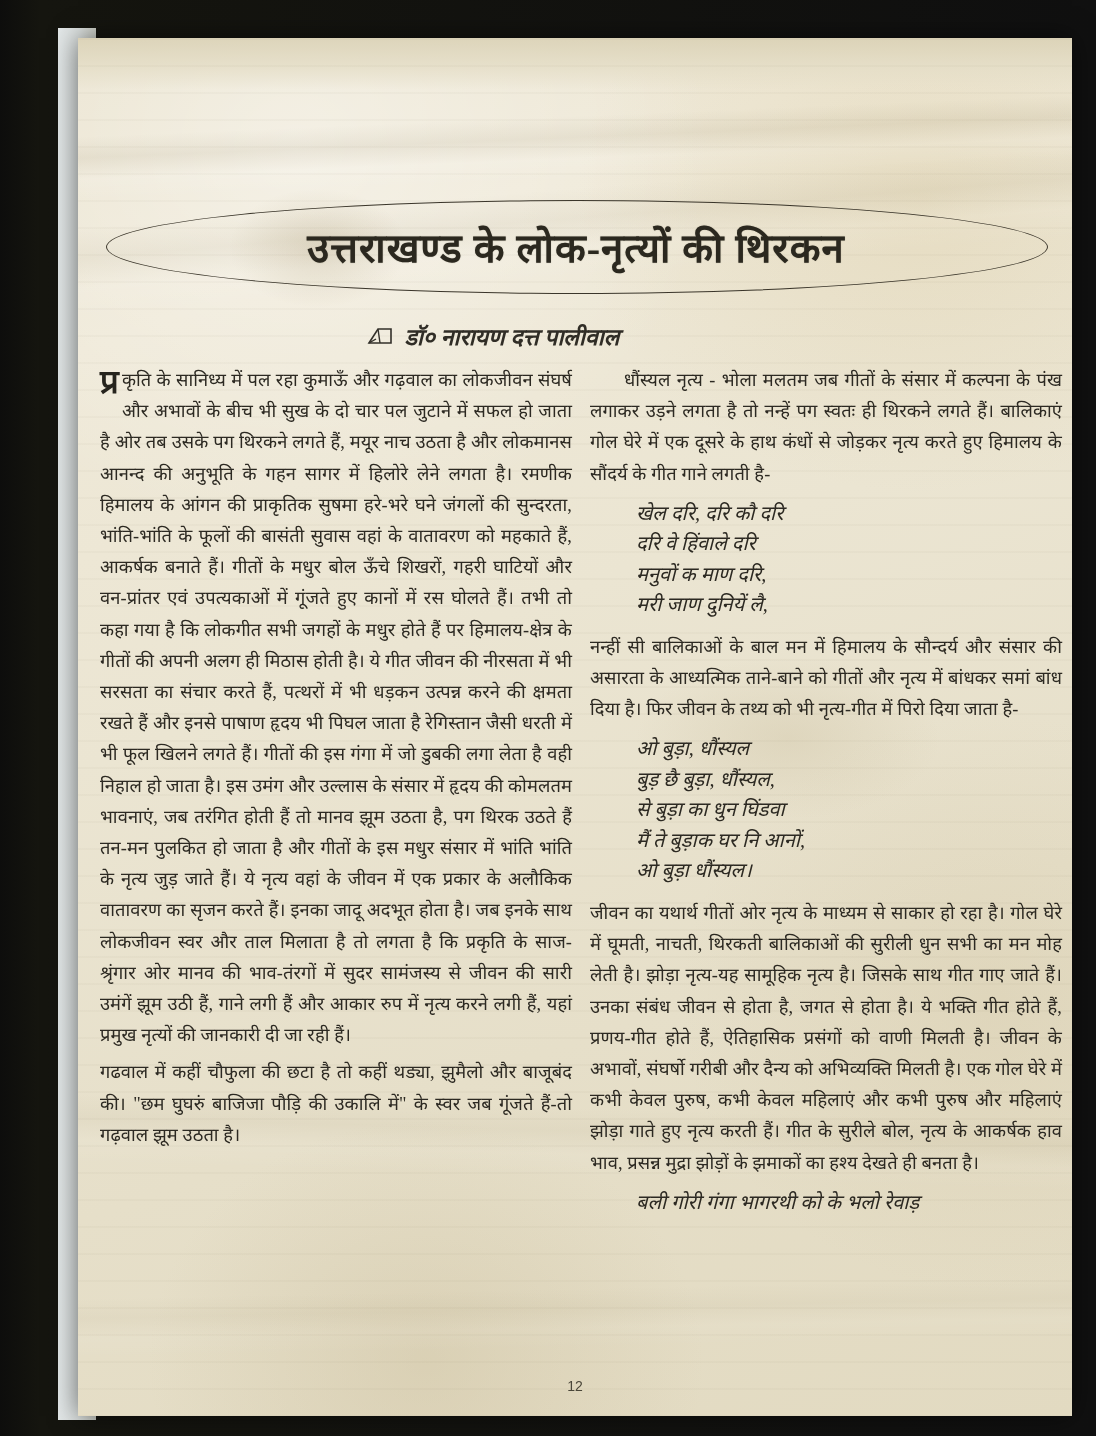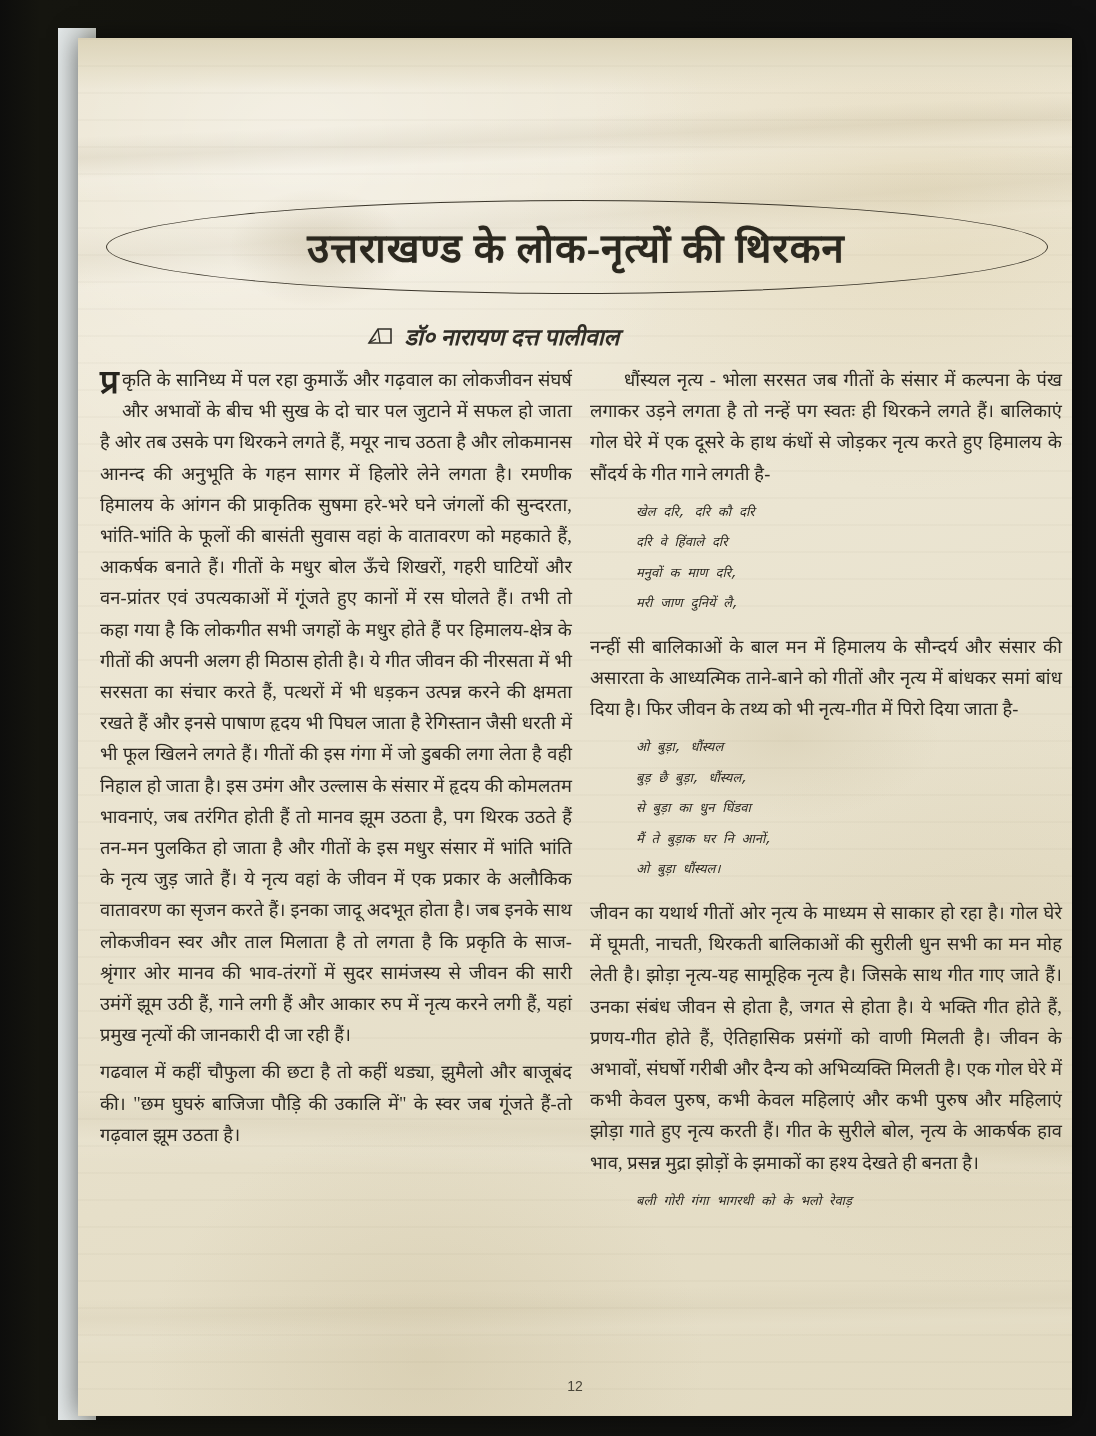--- a/index.html
+++ b/index.html
@@ -187,23 +187,23 @@
     font-size: 33px;
     line-height: 30px;
     padding: 2px 3px 0 0;
     color: #26241d;
   }
 
   
   .verse {
     margin: 8px 0 12px 0;
     padding-left: 46px;
-    font-family: Liberation Mono, monospace;
+    font-family: Liberation Serif, serif;
     font-style: italic;
-    font-size: 13px;
+    font-size: 20px;
     line-height: 30.5px;
     color: #2c2922;
   }
   .verse .verse-line { display: block; white-space: nowrap; }
 
   
   #page-number {
     position: absolute;
     left: 0; bottom: 22px; width: 994px;
     text-align: center;
@@ -249,21 +249,21 @@
 
       <div id="columns">
 
         <div class="column">
           <p class="body-text no-indent"><span class="dropcap">प्र</span><span>कृति के सानिध्य में पल रहा कुमाऊँ और गढ़वाल का लोकजीवन संघर्ष और अभावों के बीच भी सुख के दो चार पल जुटाने में सफल हो जाता है ओर तब उसके पग थिरकने लगते हैं, मयूर नाच उठता है और लोकमानस आनन्द की अनुभूति के गहन सागर में हिलोरे लेने लगता है। रमणीक हिमालय के आंगन की प्राकृतिक सुषमा हरे-भरे घने जंगलों की सुन्दरता, भांति-भांति के फूलों की बासंती सुवास वहां के वातावरण को महकाते हैं, आकर्षक बनाते हैं। गीतों के मधुर बोल ऊँचे शिखरों, गहरी घाटियों और वन-प्रांतर एवं उपत्यकाओं में गूंजते हुए कानों में रस घोलते हैं। तभी तो कहा गया है कि लोकगीत सभी जगहों के मधुर होते हैं पर हिमालय-क्षेत्र के गीतों की अपनी अलग ही मिठास होती है। ये गीत जीवन की नीरसता में भी सरसता का संचार करते हैं, पत्थरों में भी धड़कन उत्पन्न करने की क्षमता रखते हैं और इनसे पाषाण हृदय भी पिघल जाता है रेगिस्तान जैसी धरती में भी फूल खिलने लगते हैं। गीतों की इस गंगा में जो डुबकी लगा लेता है वही निहाल हो जाता है। इस उमंग और उल्लास के संसार में हृदय की कोमलतम भावनाएं, जब तरंगित होती हैं तो मानव झूम उठता है, पग थिरक उठते हैं तन-मन पुलकित हो जाता है और गीतों के इस मधुर संसार में भांति भांति के नृत्य जुड़ जाते हैं। ये नृत्य वहां के जीवन में एक प्रकार के अलौकिक वातावरण का सृजन करते हैं। इनका जादू अदभूत होता है। जब इनके साथ लोकजीवन स्वर और ताल मिलाता है तो लगता है कि प्रकृति के साज-श्रृंगार ओर मानव की भाव-तंरगों में सुदर सामंजस्य से जीवन की सारी उमंगें झूम उठी हैं, गाने लगी हैं और आकार रुप में नृत्य करने लगी हैं, यहां प्रमुख नृत्यों की जानकारी दी जा रही हैं।</span></p>
 
           <p class="body-text no-indent">गढवाल में कहीं चौफुला की छटा है तो कहीं थड्या, झुमैलो और बाजूबंद की। "छम घुघरुं बाजिजा पौड़ि की उकालि में" के स्वर जब गूंजते हैं-तो गढ़वाल झूम उठता है।</p>
         </div>
 
         <div class="column">
-          <p class="body-text indent">धौंस्यल नृत्य - भोला सरसत जब गीतों के संसार में कल्पना के पंख लगाकर उड़ने लगता है तो नन्हें पग स्वतः ही थिरकने लगते हैं। बालिकाएं गोल घेरे में एक दूसरे के हाथ कंधों से जोड़कर नृत्य करते हुए हिमालय के सौंदर्य के गीत गाने लगती है-</p>
+          <p class="body-text indent">धौंस्यल नृत्य - भोला मलतम जब गीतों के संसार में कल्पना के पंख लगाकर उड़ने लगता है तो नन्हें पग स्वतः ही थिरकने लगते हैं। बालिकाएं गोल घेरे में एक दूसरे के हाथ कंधों से जोड़कर नृत्य करते हुए हिमालय के सौंदर्य के गीत गाने लगती है-</p>
 
           <div class="verse">
             <span class="verse-line">खेल दरि, दरि कौ दरि</span>
             <span class="verse-line">दरि वे हिंवाले दरि</span>
             <span class="verse-line">मनुवों क माण दरि,</span>
             <span class="verse-line">मरी जाण दुनियें लै,</span>
           </div>
 
           <p class="body-text no-indent">नन्हीं सी बालिकाओं के बाल मन में हिमालय के सौन्दर्य और संसार की असारता के आध्यत्मिक ताने-बाने को गीतों और नृत्य में बांधकर समां बांध दिया है। फिर जीवन के तथ्य को भी नृत्य-गीत में पिरो दिया जाता है-</p>
 

